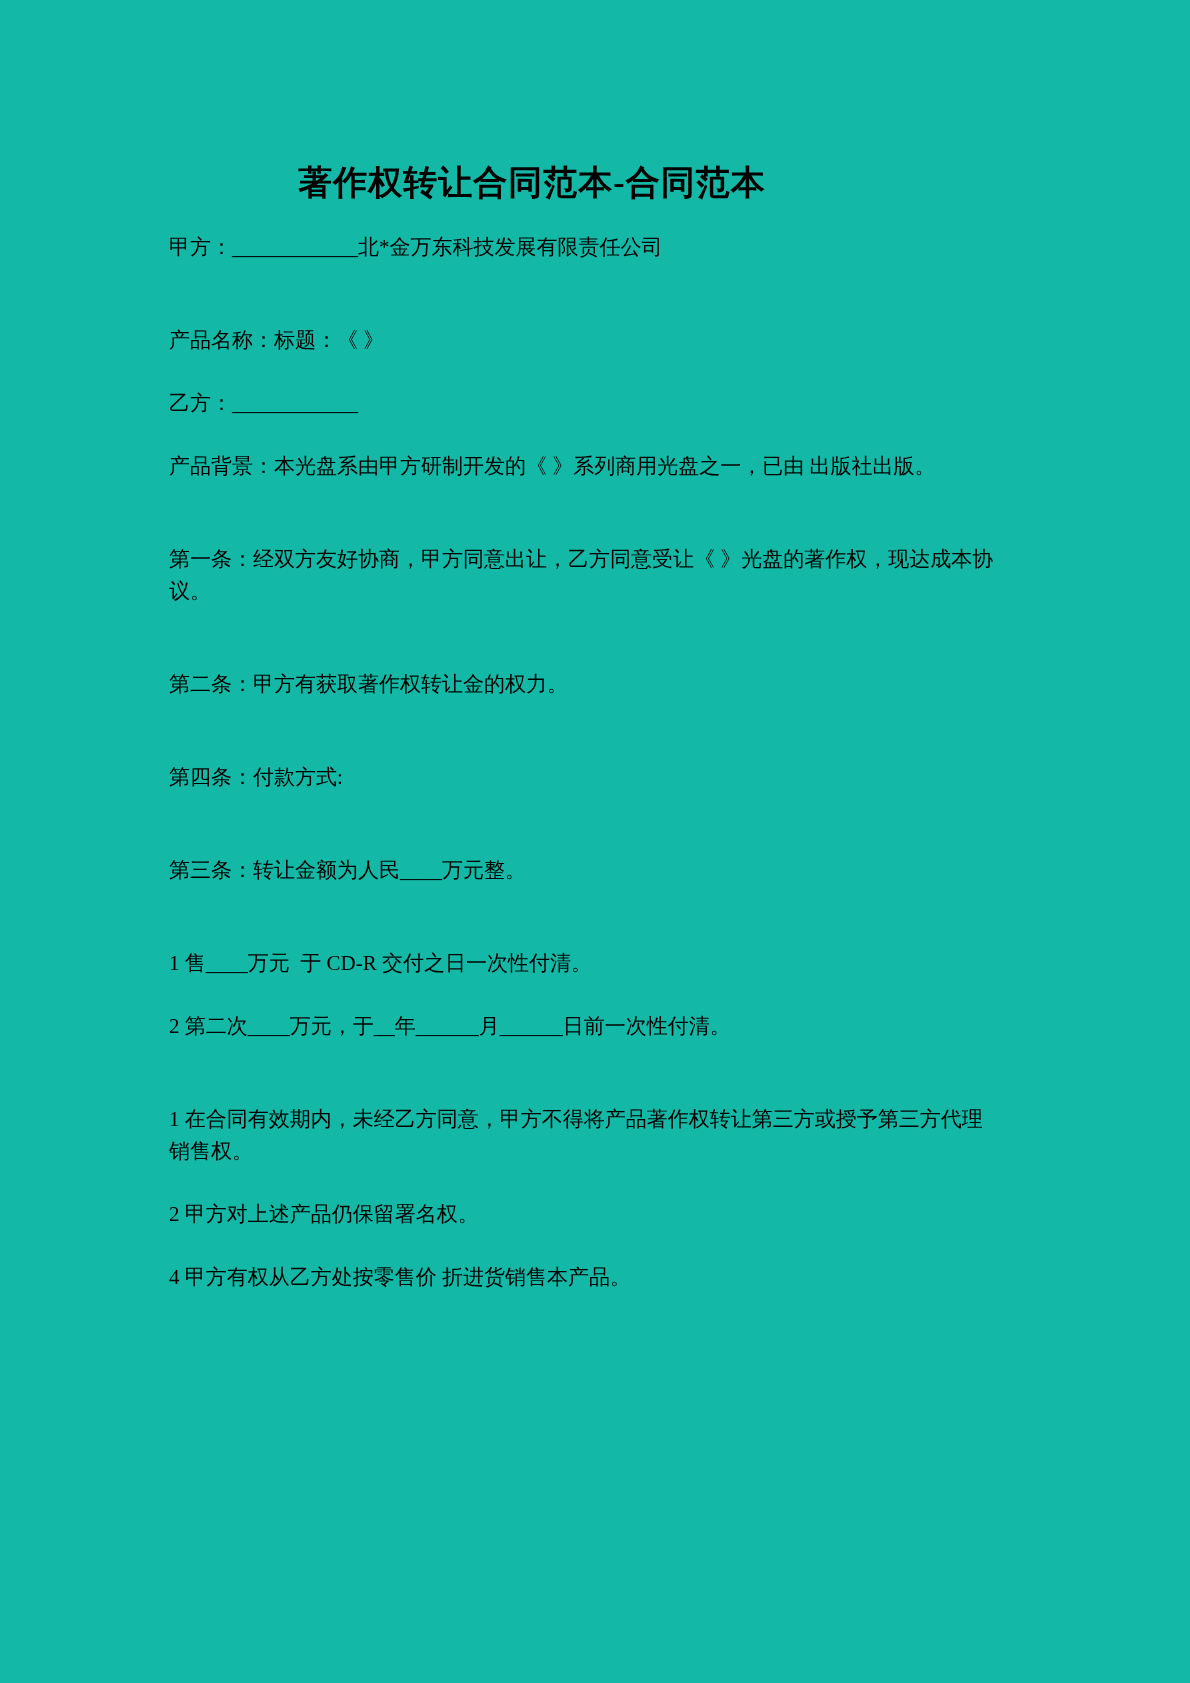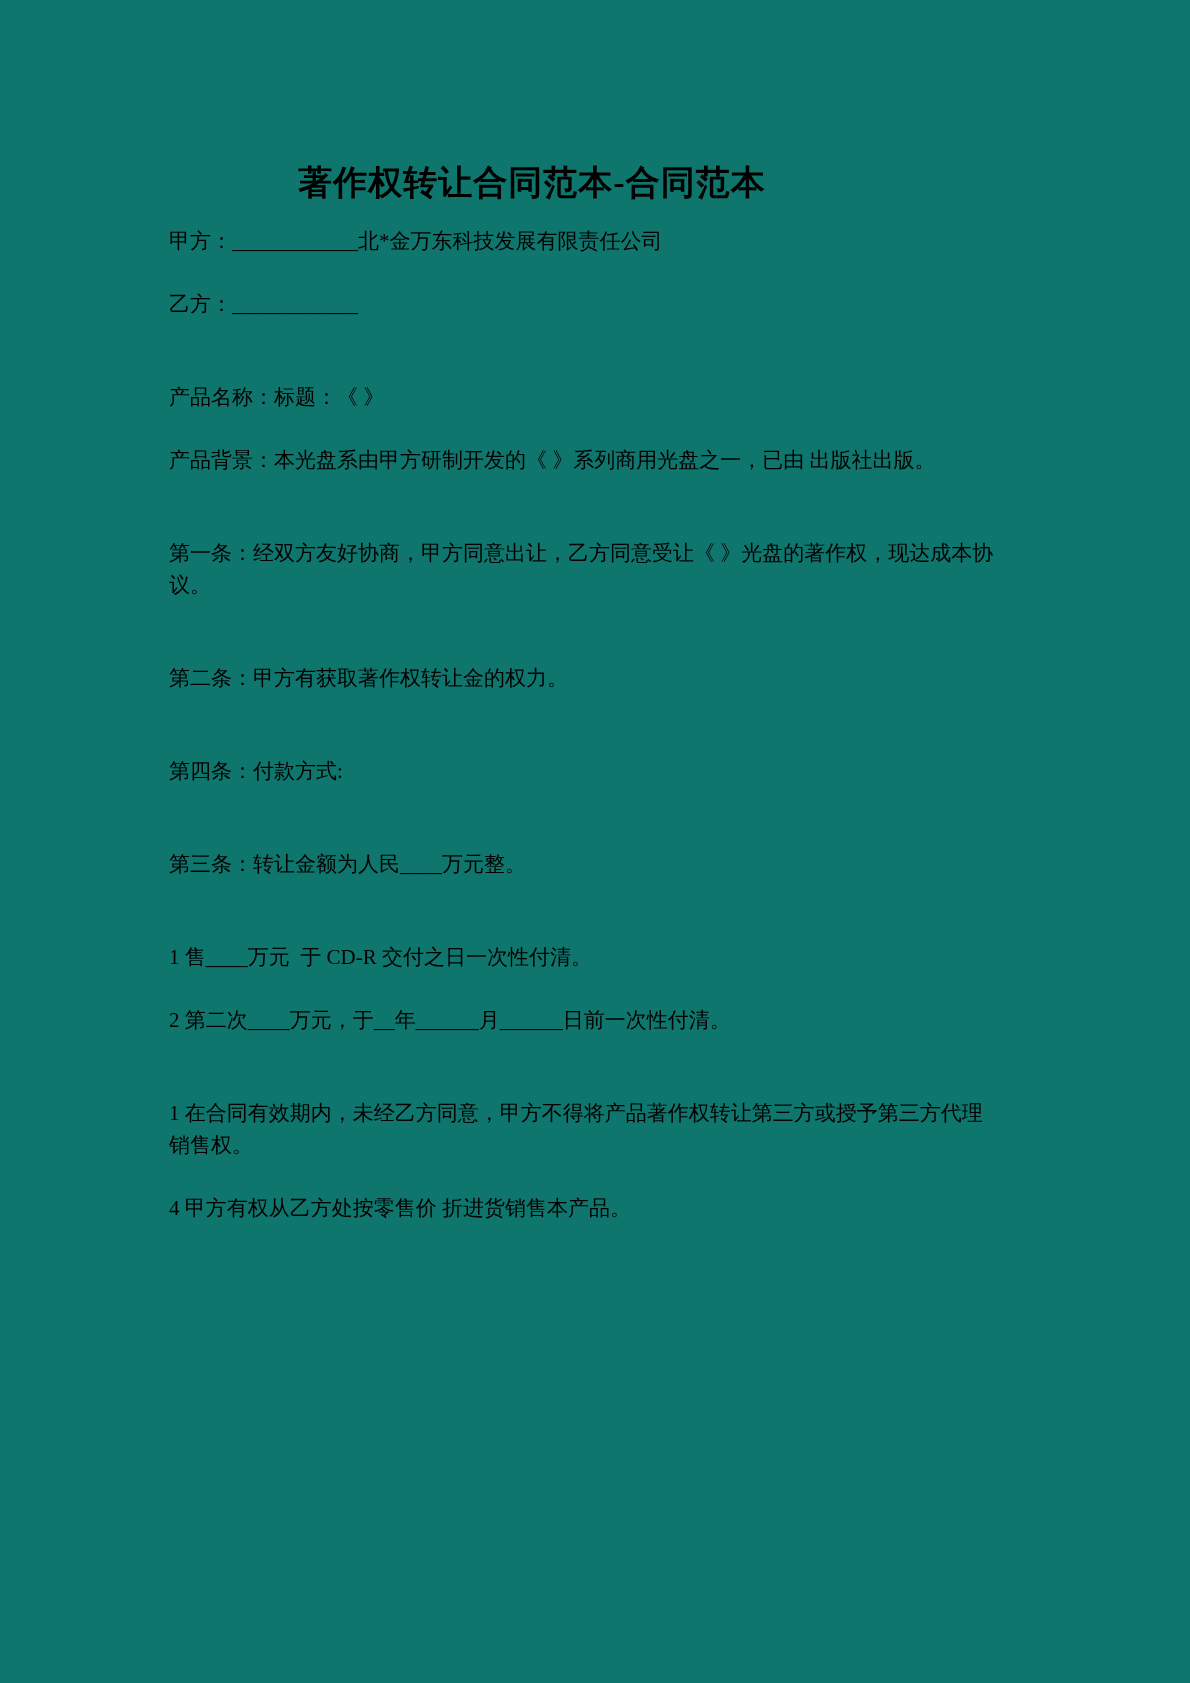--- a/index.html
+++ b/index.html
@@ -9,21 +9,21 @@
     background: #ffffff;
     overflow: hidden;
   }
   body {
     font-family: "Liberation Serif", "DejaVu Serif", serif;
     color: #000000;
   }
   .page {
     width: 1190px;
     height: 1683px;
-    background: #0f766e;
+    background: #14b8a6;
     position: relative;
   }
   .content {
     padding: 159px 0 0 169px;
     width: 1024px;
   }
   .doc-title {
     width: 726px;
     font-size: 34px;
     line-height: 48px;
@@ -32,53 +32,54 @@
     margin: 0 0 10px 0;
     letter-spacing: 1px;
   }
   .para {
     font-size: 21px;
     line-height: 32px;
     margin: 31px 0 0 0;
     white-space: pre-wrap;
     width: 858px;
   }
-  .para.first { margin-top: 18px; }
+  .para.first { margin-top: 24px; }
   .para.gap-lg { margin-top: 61px; }
 </style>
 </head>
 <body style="background: rgb(255, 255, 255); color: rgb(0, 0, 0);">
 
 <div class="page">
   <div class="content">
 
     <h1 class="doc-title">著作权转让合同范本-合同范本</h1>
 
     <p class="para first">甲方：____________北*金万东科技发展有限责任公司</p>
 
+    <p class="para gap-lg">产品名称：标题：《 》</p>
+
     <p class="para">乙方：____________</p>
-
-    <p class="para gap-lg">产品名称：标题：《 》</p>
 
     <p class="para">产品背景：本光盘系由甲方研制开发的《 》系列商用光盘之一，已由 出版社出版。</p>
 
     <p class="para gap-lg"><span>第一条：经双方友好协商，甲方同意出让，乙方同意受让《 》光盘的著作权，现达成本协</span><br><span>议。</span></p>
 
     <p class="para gap-lg">第二条：甲方有获取著作权转让金的权力。</p>
 
     <p class="para gap-lg">第四条：付款方式:</p>
 
     <p class="para gap-lg">第三条：转让金额为人民____万元整。</p>
 
     <p class="para gap-lg">1 售____万元  于 CD-R 交付之日一次性付清。</p>
 
     <p class="para">2 第二次____万元，于__年______月______日前一次性付清。</p>
 
 
 
     <p class="para gap-lg"><span>1 在合同有效期内，未经乙方同意，甲方不得将产品著作权转让第三方或授予第三方代理</span><br><span>销售权。</span></p>
 
+    <p class="para">2 甲方对上述产品仍保留署名权。</p>
 
 
     <p class="para">4 甲方有权从乙方处按零售价 折进货销售本产品。</p>
 
   </div>
 </div>
 
 </body></html>

